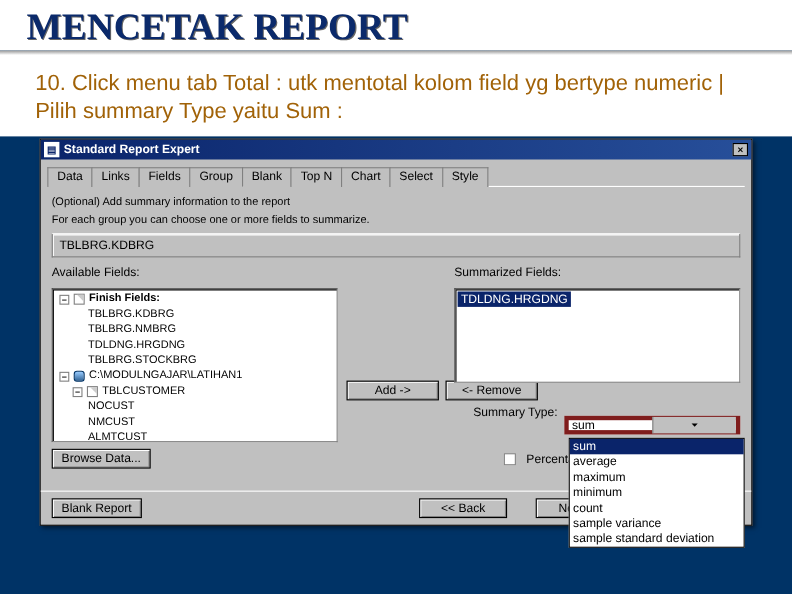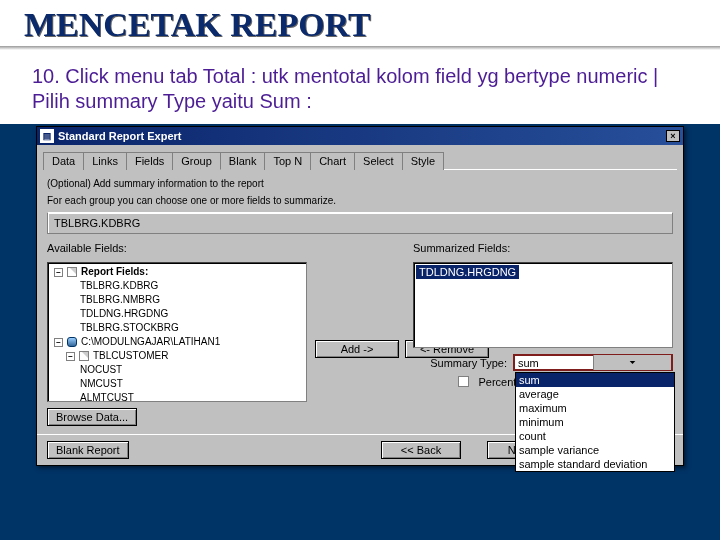--- a/index.html
+++ b/index.html
@@ -24,21 +24,21 @@
     text-shadow: 1px 1px 0 #666;
   }
   .slide-title-shadow{
     height:4px;background:linear-gradient(#999,#fff);
   }
   .instruction {
     background: #fff;
     padding: 14px 40px 10px 32px;
     font-size: 20px;
     font-family: Arial,sans-serif;
-    color: #4c1d95;
+    color: #a16207;
     line-height: 1.25;
   }
   .window {
     margin: 2px 36px 0 36px;
     background: #c0c0c0;
     border: 1px solid #000;
     box-shadow: 2px 2px 4px rgba(0,0,0,.5);
     font-family: Tahoma, "MS Sans Serif", sans-serif;
     font-size: 11px;
   }
@@ -87,21 +87,21 @@
   .tree .indent2{padding-left:28px}
   .toggle{width:9px;height:9px;border:1px solid #808080;font-size:8px;line-height:7px;text-align:center;font-weight:bold;cursor:default;background:#fff;flex:0 0 auto}
   .cyl{width:10px;height:10px;background:linear-gradient(#9cf,#369);border-radius:3px;border:1px solid #036}
   .pg{width:10px;height:10px;background:#fff;border:1px solid #808080;position:relative}
   .pg::after{content:"";position:absolute;right:0;top:0;border:3px solid transparent;border-right-color:#ccc;border-top-color:#ccc}
   .selrow{background:#0a246a;color:#fff;padding:1px 3px;display:inline-block}
   .listbox{height:86px;overflow:hidden;padding:2px}
   .sumrow{display:flex;align-items:center;gap:6px;margin-top:6px;font-size:11px;justify-content:flex-end}
   .sumrow .lab{width:78px;text-align:right}
   .combo{
-    display:flex;align-items:center;background:#fff;border:2px solid #7f1d1d;width:160px;height:17px;font-size:11px;position:relative;
+    display:flex;align-items:center;background:#fff;border:4px solid #7f1d1d;width:160px;height:17px;font-size:11px;position:relative;margin-top:24px;
   }
   .combo span{flex:1;padding:0 3px;white-space:nowrap;overflow:hidden}
   .combo .arrow{width:14px;height:15px;background:#c0c0c0;border-left:1px solid #808080;display:flex;align-items:center;justify-content:center}
   .arrow svg{width:7px;height:7px}
   .dropdown{
     position:absolute; left:0; top:16px; width:160px; background:#fff; border:1px solid #000;
     font-size:11px; z-index:50;
   }
   .dropdown .opt{padding:0 3px;line-height:14px}
   .dropdown .opt.first{background:#0a246a;color:#fff}
@@ -145,21 +145,21 @@
     </div>
 
     <div class="cols">
 
       <div class="leftcol">
         <div class="label">Available Fields:</div>
         <div class="sunken tree" style="height:140px">
           <div class="row">
               <span class="toggle">−</span>
               <span class="pg"></span>
-              <b>Report Fields:</b>
+              <b>Finish Fields:</b>
             </div>
           <div class="row indent2">
               <span>TBLBRG.KDBRG</span>
             </div>
           <div class="row indent2">
               <span>TBLBRG.NMBRG</span>
             </div>
           <div class="row indent2">
               <span>TDLDNG.HRGDNG</span>
             </div>

